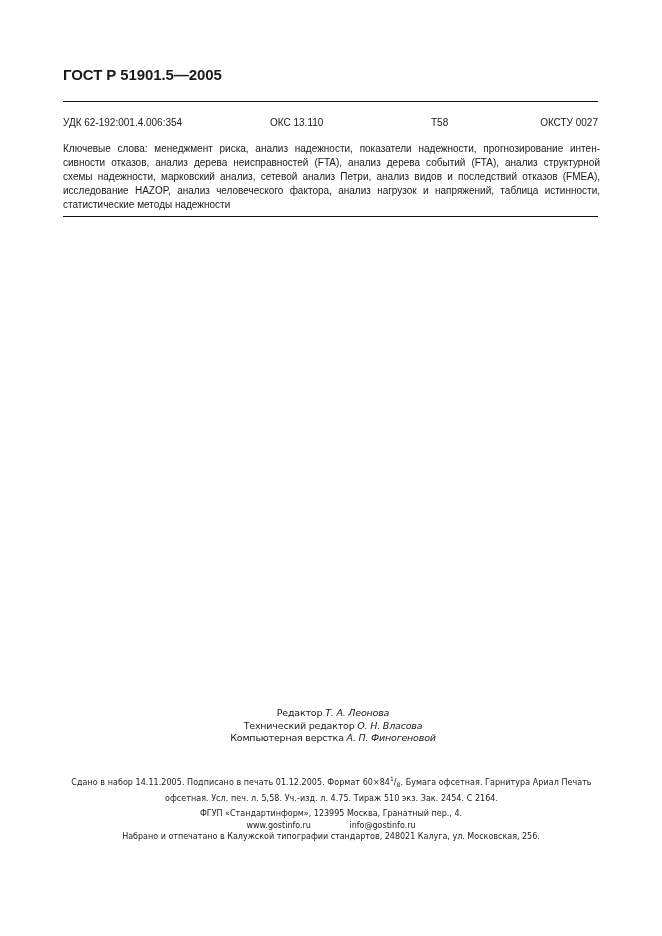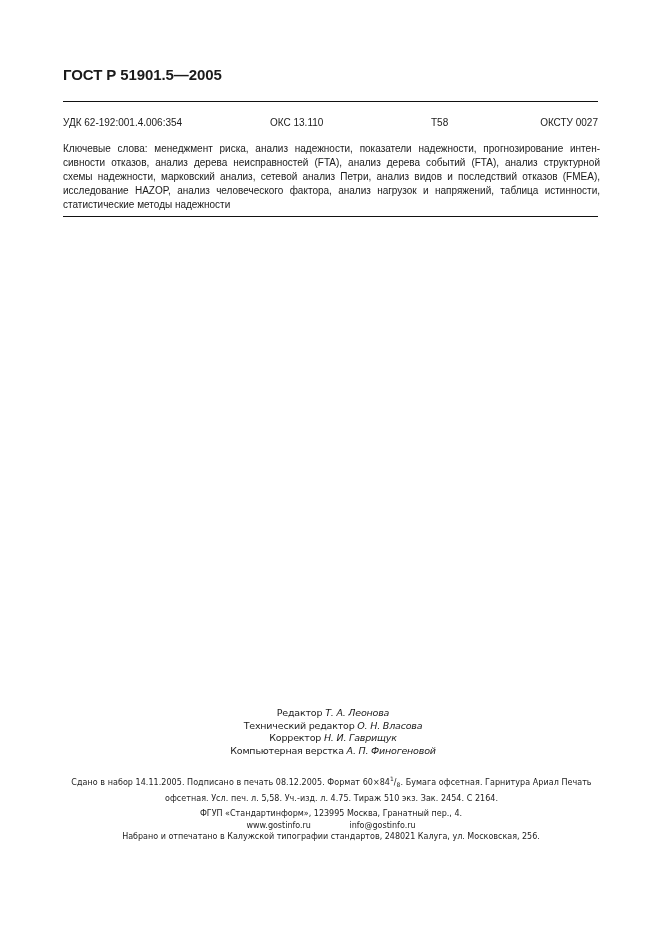--- a/index.html
+++ b/index.html
@@ -137,31 +137,27 @@
   <div class="credits">
     <div>
       <span>Редактор</span>
       <span class="name">Т. А. Леонова</span>
     </div>
     <div>
       <span>Технический редактор</span>
       <span class="name">О. Н. Власова</span>
     </div>
     <div>
-      <span>Корректор</span>
-      <span class="name">Н. И. Гаврищук</span>
-    </div>
-    <div>
       <span>Компьютерная верстка</span>
       <span class="name">А. П. Финогеновой</span>
     </div>
   </div>
 
   <div class="print-info">
-    <div><span>Сдано в набор 14.11.2005. Подписано в печать 08.12.2005.  Формат 60×84</span><sup class="frac">1</sup>/<sub class="frac">8</sub><span>. Бумага офсетная. Гарнитура Ариал  Печать</span></div>
+    <div><span>Сдано в набор 14.11.2005. Подписано в печать 01.12.2005.  Формат 60×84</span><sup class="frac">1</sup>/<sub class="frac">8</sub><span>. Бумага офсетная. Гарнитура Ариал  Печать</span></div>
     <div>офсетная. Усл. печ. л. 5,58. Уч.-изд. л. 4.75. Тираж 510 экз. Зак. 2454. С 2164.</div>
   </div>
 
   <div class="publisher">
     <div>ФГУП «Стандартинформ», 123995 Москва, Гранатный пер., 4.</div>
     <div class="web-row">
       <span>www.gostinfo.ru</span>
       <span class="email">info@gostinfo.ru</span>
     </div>
     <div>Набрано и отпечатано в Калужской типографии стандартов, 248021 Калуга, ул. Московская, 256.</div>

